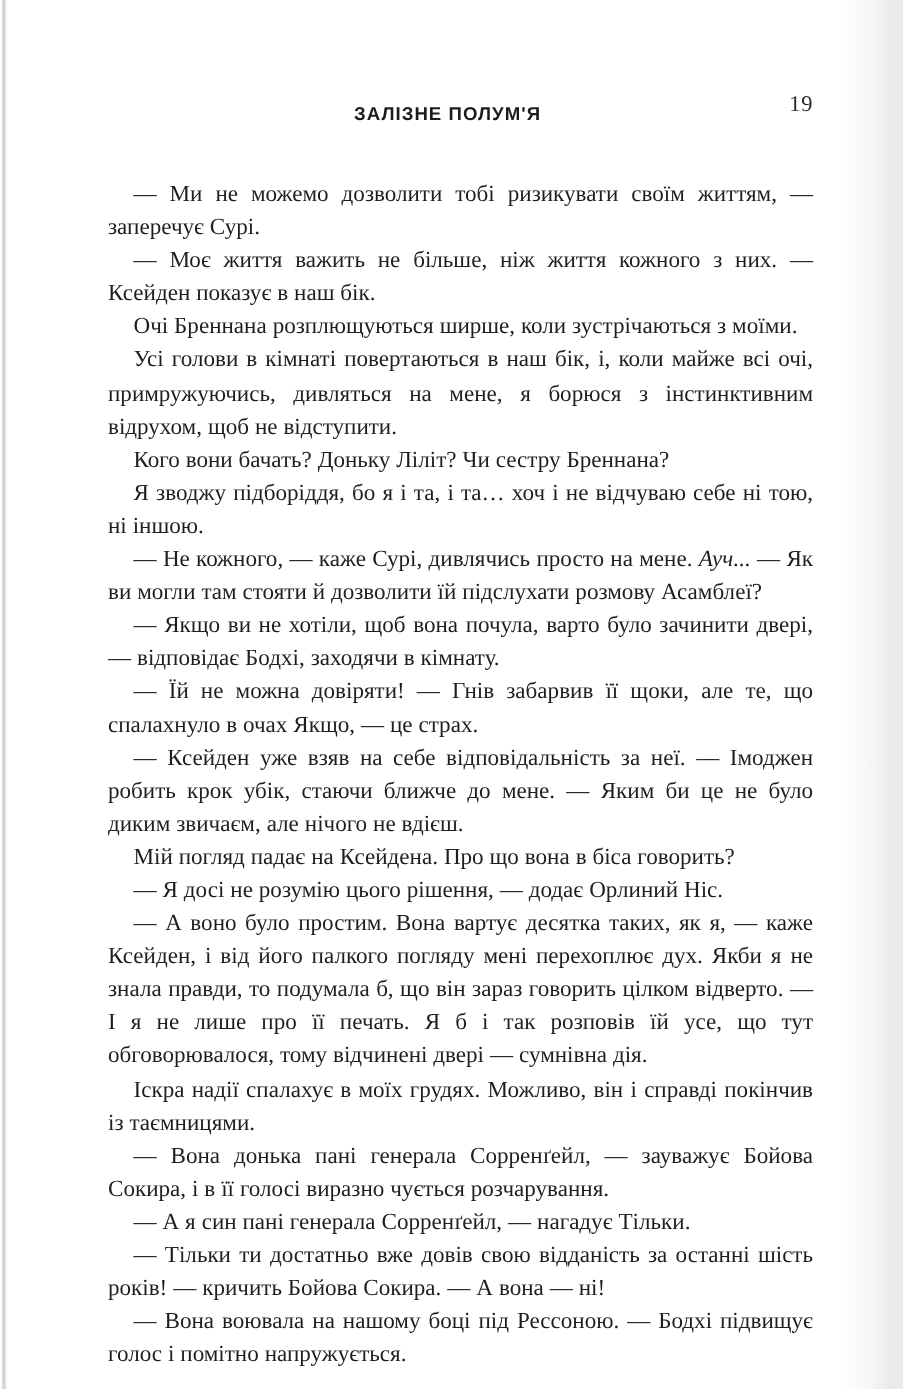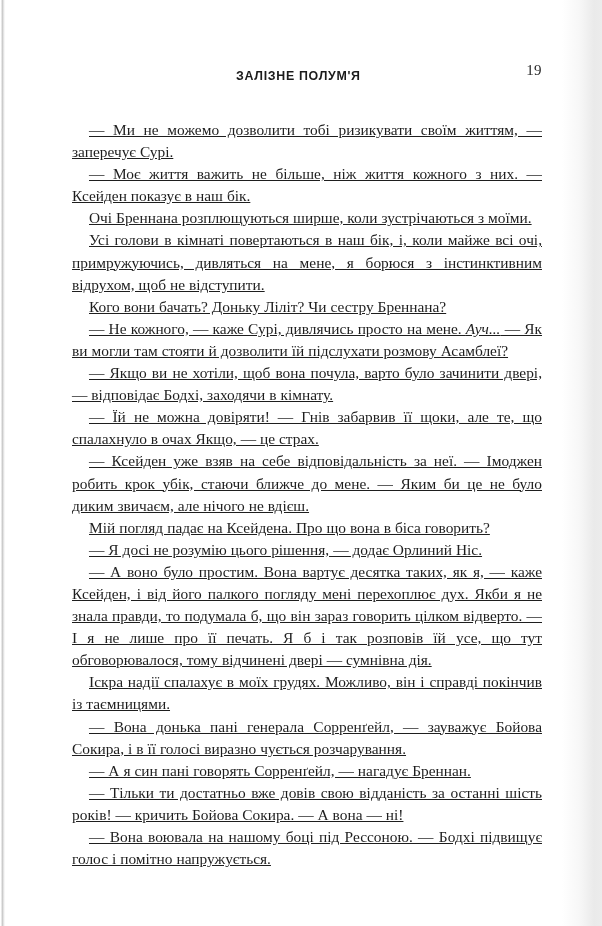--- a/index.html
+++ b/index.html
@@ -88,21 +88,20 @@
     margin: 0;
     text-align: justify;
     text-justify: inter-word;
     text-indent: 17px;
     font-size: 15.4px;
     line-height: 22.1px;
     color: #1e1e1e;
     hyphens: manual;
     -webkit-hyphens: manual;
     word-spacing: 0.1px;
-    text-decoration: underline;
   }
   em {
     font-style: italic;
   }
 </style>
 </head>
 <body>
 
 <div class="page-sheet">
 
@@ -113,31 +112,32 @@
     <div class="folio">19</div>
   </div>
 
   <div class="text-block">
 
     <p class="para">— Ми не можемо дозволити тобі ризикувати своїм життям, — заперечує Сурі.</p>
     <p class="para">— Моє життя важить не більше, ніж життя кожного з них. — Ксейден показує в наш бік.</p>
     <p class="para">Очі Бреннана розплющуються ширше, коли зустрічаються з моїми.</p>
     <p class="para">Усі голови в кімнаті повертаються в наш бік, і, коли майже всі очі, примружуючись, дивляться на мене, я борюся з інстинктивним відрухом, щоб не відступити.</p>
     <p class="para">Кого вони бачать? Доньку Ліліт? Чи сестру Бреннана?</p>
+    <p class="para">Я зводжу підборіддя, бо я і та, і та… хоч і не відчуваю себе ні тою, ні іншою.</p>
 
     <p class="para"><span>— Не кожного, — каже Сурі, дивлячись просто на мене. </span><em>Ауч...</em><span> — Як ви могли там стояти й дозволити їй підслухати розмову Асамблеї?</span></p>
 
     <p class="para">— Якщо ви не хотіли, щоб вона почула, варто було зачинити двері, — відповідає Бодхі, заходячи в кімнату.</p>
     <p class="para">— Їй не можна довіряти! — Гнів забарвив її щоки, але те, що спалахнуло в очах Якщо, — це страх.</p>
     <p class="para">— Ксейден уже взяв на себе відповідальність за неї. — Імоджен робить крок убік, стаючи ближче до мене. — Яким би це не було диким звичаєм, але нічого не вдієш.</p>
     <p class="para">Мій погляд падає на Ксейдена. Про що вона в біса говорить?</p>
     <p class="para">— Я досі не розумію цього рішення, — додає Орлиний Ніс.</p>
     <p class="para">— А воно було простим. Вона вартує десятка таких, як я, — каже Ксейден, і від його палкого погляду мені перехоплює дух. Якби я не знала правди, то подумала б, що він зараз говорить цілком відверто. — І я не лише про її печать. Я б і так розповів їй усе, що тут обговорювалося, тому відчинені двері — сумнівна дія.</p>
     <p class="para">Іскра надії спалахує в моїх грудях. Можливо, він і справді покінчив із таємницями.</p>
     <p class="para">— Вона донька пані генерала Сорренґейл, — зауважує Бойова Сокира, і в її голосі виразно чується розчарування.</p>
-    <p class="para">— А я син пані говорять Сорренґейл, — нагадує Бреннан.</p>
+    <p class="para">— А я син пані генерала Сорренґейл, — нагадує Тільки.</p>
     <p class="para">— Тільки ти достатньо вже довів свою відданість за останні шість років! — кричить Бойова Сокира. — А вона — ні!</p>
     <p class="para">— Вона воювала на нашому боці під Рессоною. — Бодхі підвищує голос і помітно напружується.</p>
 
   </div>
 
   <div class="page-shadow-right"></div>
 </div>
 
 </body></html>

